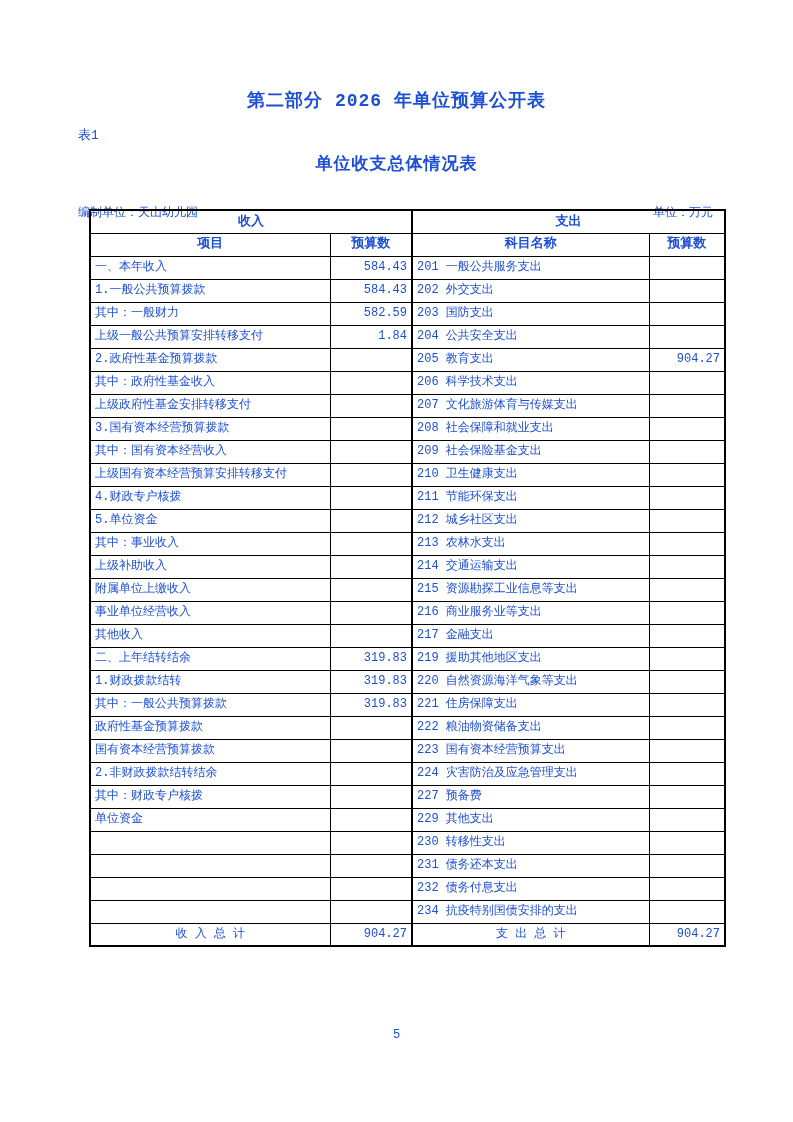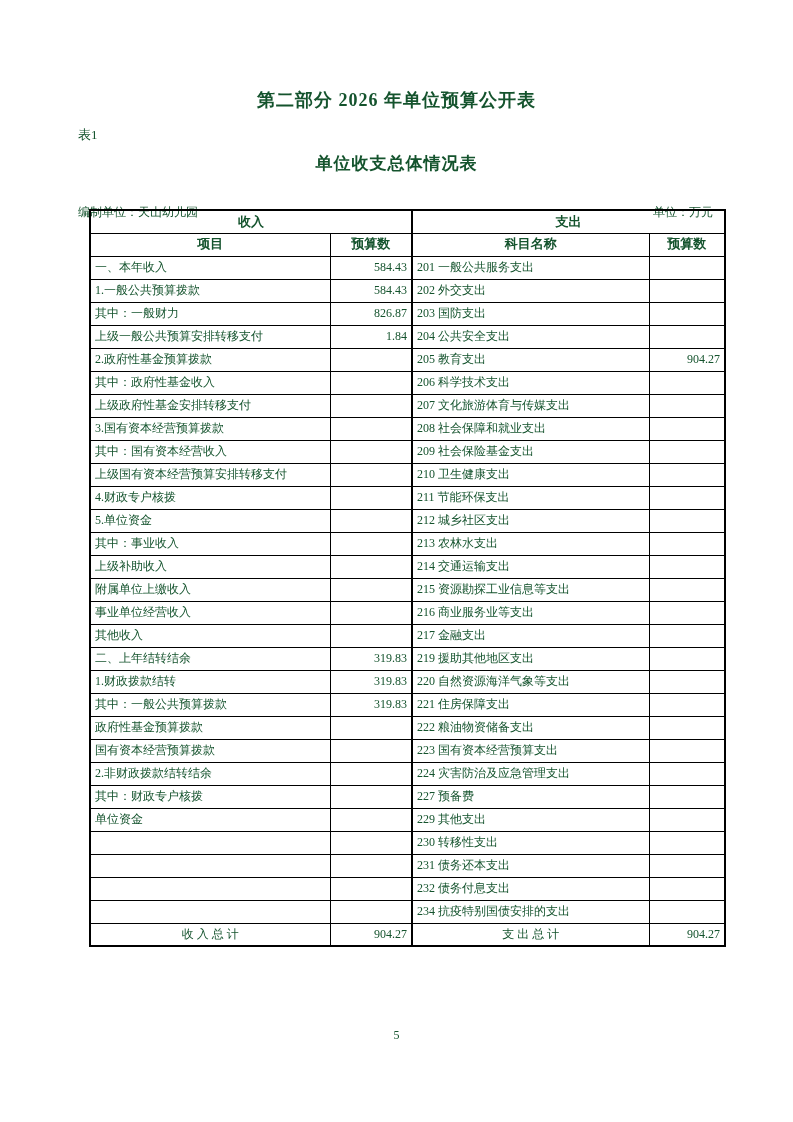--- a/index.html
+++ b/index.html
@@ -3,22 +3,22 @@
 <meta charset="utf-8">
 <style>
   * { box-sizing: border-box; }
   html, body { margin: 0; padding: 0; background: #e8e8e8; }
   .page {
     position: relative;
     width: 793px;
     height: 1122px;
     margin: 0 auto;
     background: #ffffff;
-    font-family: Liberation Serif, serif;
-    color: #14532d;
+    font-family: Liberation Mono, monospace;
+    color: #1d4ed8;
     overflow: hidden;
   }
   .part-title {
     position: absolute;
     top: 88px; left: 0;
     width: 100%;
     text-align: center;
     font-size: 18px;
     font-weight: bold;
     letter-spacing: 1px;
@@ -128,21 +128,21 @@
           <td class="c-num"></td>
         </tr>
         <tr>
           <td class="c-item bold">1.一般公共预算拨款</td>
           <td class="c-num bold">584.43</td>
           <td class="c-item mid-border">202 外交支出</td>
           <td class="c-num"></td>
         </tr>
         <tr>
           <td class="c-item">其中：一般财力</td>
-          <td class="c-num">826.87</td>
+          <td class="c-num">582.59</td>
           <td class="c-item mid-border">203 国防支出</td>
           <td class="c-num"></td>
         </tr>
         <tr>
           <td class="c-item indent">上级一般公共预算安排转移支付</td>
           <td class="c-num">1.84</td>
           <td class="c-item mid-border">204 公共安全支出</td>
           <td class="c-num"></td>
         </tr>
         <tr>

